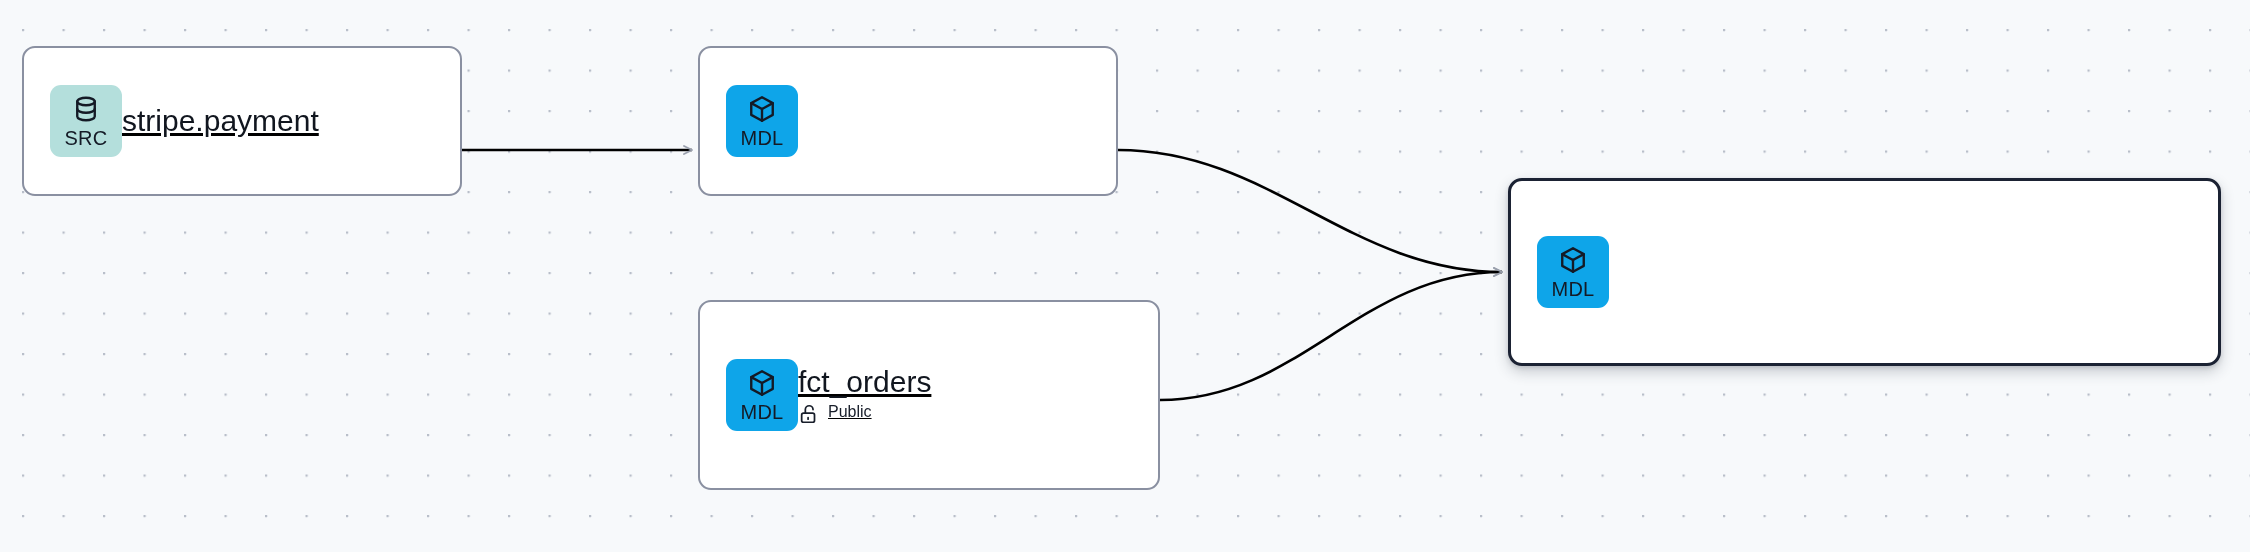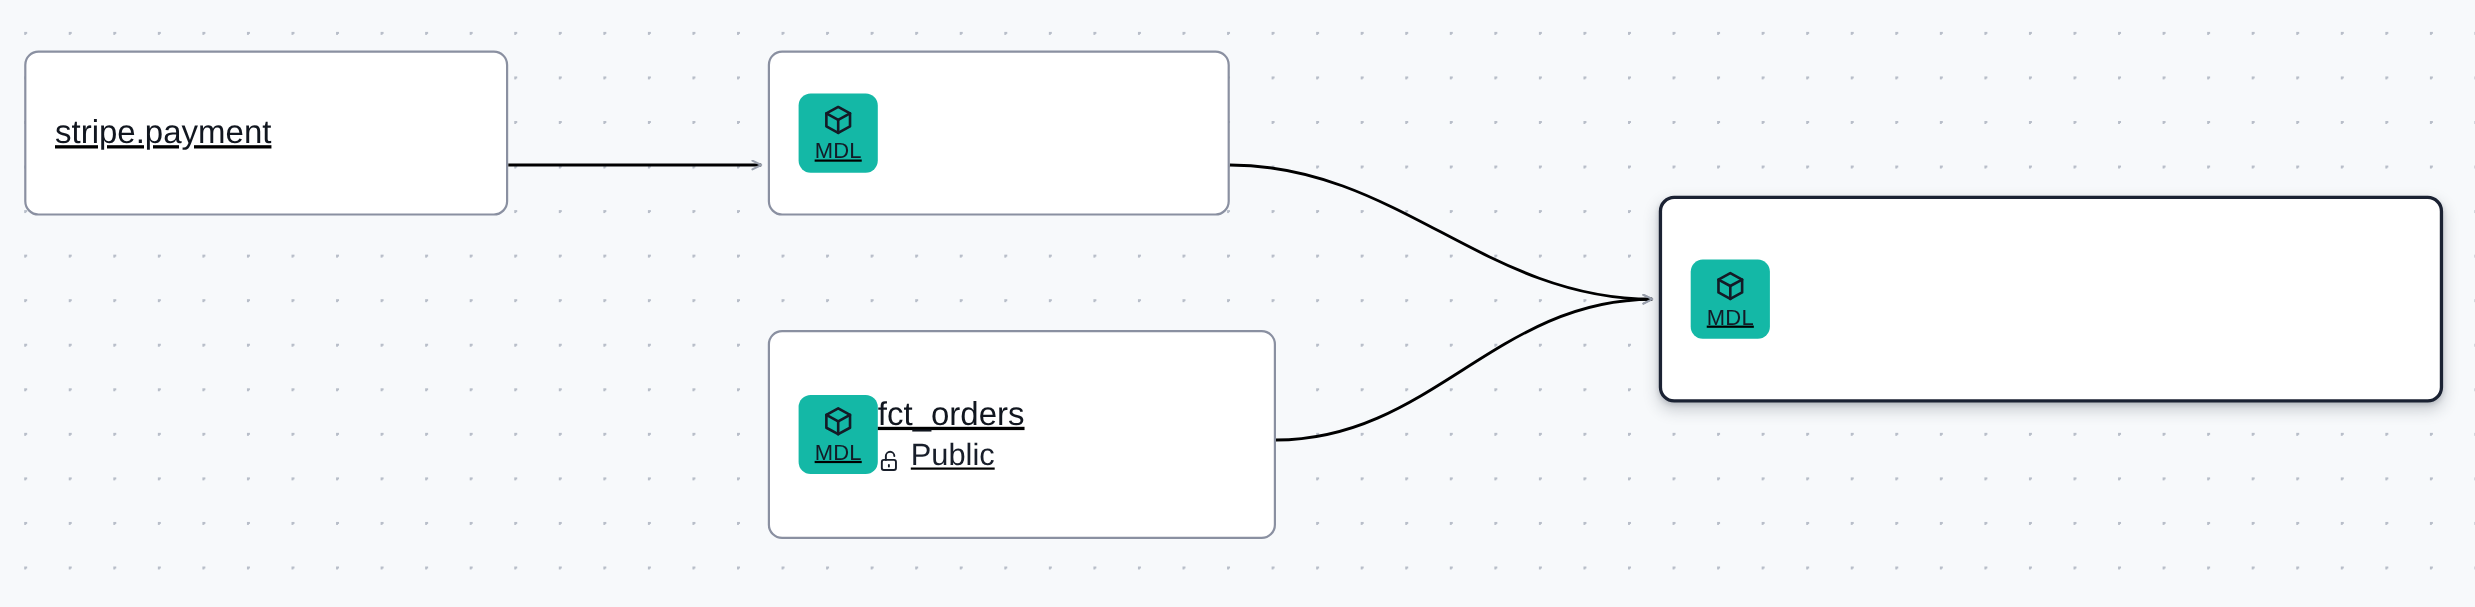--- a/index.html
+++ b/index.html
@@ -59,21 +59,21 @@
     width: 72px;
     height: 72px;
     border-radius: 11px;
     display: flex;
     flex-direction: column;
     align-items: center;
     justify-content: center;
     gap: 1px;
   }
   .badge.src  { background: #b4dfdc; }
-  .badge.mdl  { background: #14b8a6; text-decoration: underline; }
+  .badge.mdl  { background: #0ea5e9; }
   .badge svg  { display: block; }
   .badge-text {
     font-size: 20px;
     line-height: 1;
     color: #141a26;
     letter-spacing: 0.2px;
     margin-top: 3px;
   }
 
   
@@ -86,23 +86,23 @@
     text-decoration: underline;
   }
   .node-title {
     font-size: 30px;
     line-height: 1.15;
     color: #11161f;
     white-space: nowrap;
   }
   .node-sub {
     display: flex;
-    align-items: flex-end;
+    align-items: flex-start;
     gap: 8px;
-    font-size: 28px;
+    font-size: 16px;
     line-height: 1.15;
     color: #181e2a;
     white-space: nowrap;
   }
   .node-sub svg { display: block; flex: 0 0 auto; }
 
   
   #node-stripe-payment { left: 22px;   top: 46px;  width: 440px; height: 150px; }
   #node-stg-payments   { left: 698px;  top: 46px;  width: 420px; height: 150px; }
   #node-fct-orders     { left: 698px;  top: 300px; width: 462px; height: 190px; }
@@ -121,20 +121,28 @@
     </defs>
 
     <path d="M462,150 L692,150" fill="none" stroke="#000000" stroke-width="2.6" marker-end="url(#arrowhead)"></path>
 
     <path d="M1118,150 C1270,150 1350,272 1502,272" fill="none" stroke="#000000" stroke-width="2.6" marker-end="url(#arrowhead)"></path>
 
     <path d="M1160,400 C1300,400 1360,272 1502,272" fill="none" stroke="#000000" stroke-width="2.6" marker-end="url(#arrowhead)"></path>
   </svg>
 
   <div class="node" id="node-stripe-payment">
+    <div class="badge src">
+      <svg width="30" height="30" viewBox="0 0 24 24" fill="none" stroke="#141a26" stroke-width="1.9" stroke-linecap="round" stroke-linejoin="round">
+        <ellipse cx="12" cy="6" rx="7" ry="3"></ellipse>
+        <path d="M5,6 v12 c0,1.66 3.13,3 7,3 s7,-1.34 7,-3 V6"></path>
+        <path d="M5,12 c0,1.66 3.13,3 7,3 s7,-1.34 7,-3"></path>
+      </svg>
+      <span class="badge-text">SRC</span>
+    </div>
     <div class="node-body">
       <div class="node-title">stripe.payment</div>
     </div>
   </div>
 
   <div class="node" id="node-stg-payments">
     <div class="badge mdl">
       <svg width="30" height="30" viewBox="0 0 24 24" fill="none" stroke="#141a26" stroke-width="1.9" stroke-linecap="round" stroke-linejoin="round">
         <path d="M12 2.6 L20.6 7.3 L20.6 16.7 L12 21.4 L3.4 16.7 L3.4 7.3 Z"></path>
         <path d="M3.4 7.3 L12 12 L20.6 7.3"></path>

